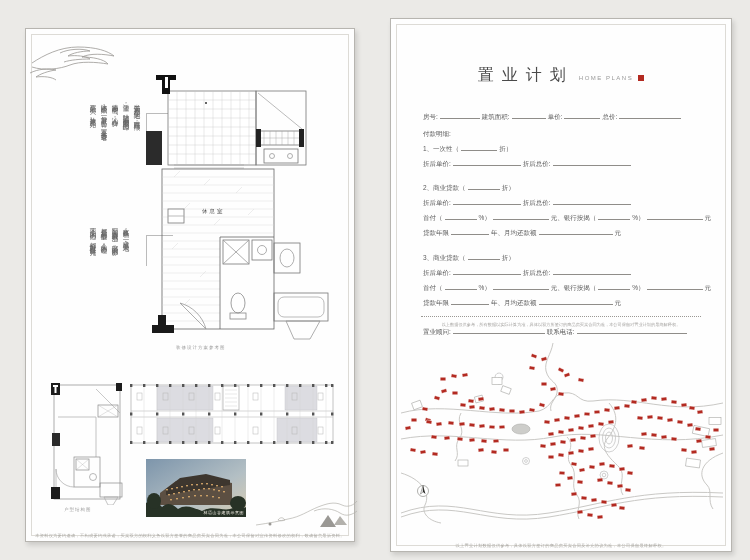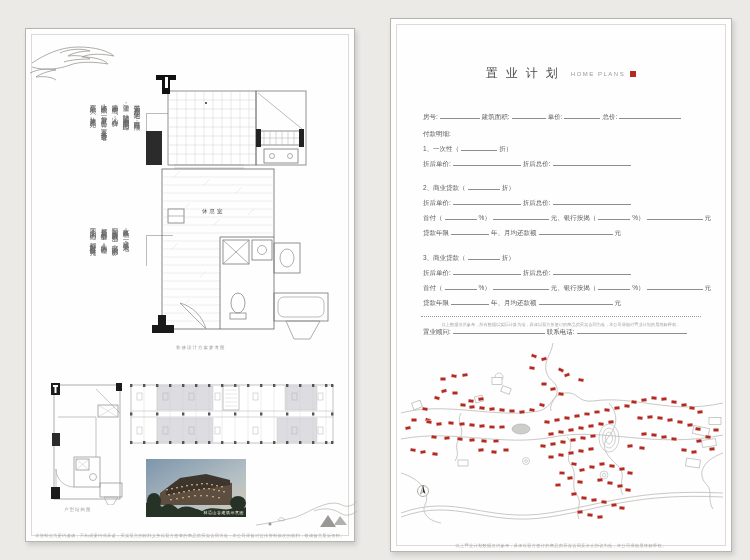--- a/index.html
+++ b/index.html
@@ -26,21 +26,21 @@
   .structure-caption{position:absolute;left:38px;top:478px;font-size:4.5px;color:#999;letter-spacing:1px}
   .plate{position:absolute;left:101px;top:348px}
   .photo{position:absolute;left:120px;top:430px;width:100px;height:58px;overflow:hidden}
   .photo-caption{position:absolute;right:2px;bottom:2px;font-size:4px;color:#f2ede4;letter-spacing:.5px;z-index:3}
   .mountains{position:absolute;left:228px;top:458px}
   .page-footer{position:absolute;left:0;right:0;bottom:3px;text-align:center;
                font-size:4.2px;color:#a9a7a2;letter-spacing:.3px;white-space:nowrap}
 
   
   .title-wrap{position:absolute;left:0;right:0;top:48px;display:flex;justify-content:center;align-items:flex-end;gap:5px}
-  .title-cn{font-family:"Liberation Serif",serif;font-size:12px;letter-spacing:8px;color:#4a4a4a;line-height:1}
+  .title-cn{font-family:"Liberation Serif",serif;font-size:16px;letter-spacing:8px;color:#4a4a4a;line-height:1}
   .title-en{font-size:6px;color:#999;letter-spacing:1.5px;padding-bottom:2px}
   .title-sq{width:6px;height:6px;margin-bottom:2px}
   .form{position:absolute;left:32px;right:30px;top:92px;font-size:6.5px;color:#5a5a5a}
   .frow{white-space:nowrap}
   .blank{display:inline-block;height:7px;border-bottom:1px solid #8f8d89;margin:0 2px;vertical-align:baseline}
   .dotline{position:absolute;left:30px;right:30px;top:297px;border-top:1px dotted #9a9894}
   .form-note{position:absolute;left:20px;right:20px;top:303px;text-align:center;font-size:4.2px;color:#a5a3a0}
   .sitemap{position:absolute;left:10px;top:324px}
 </style>
 </head>

